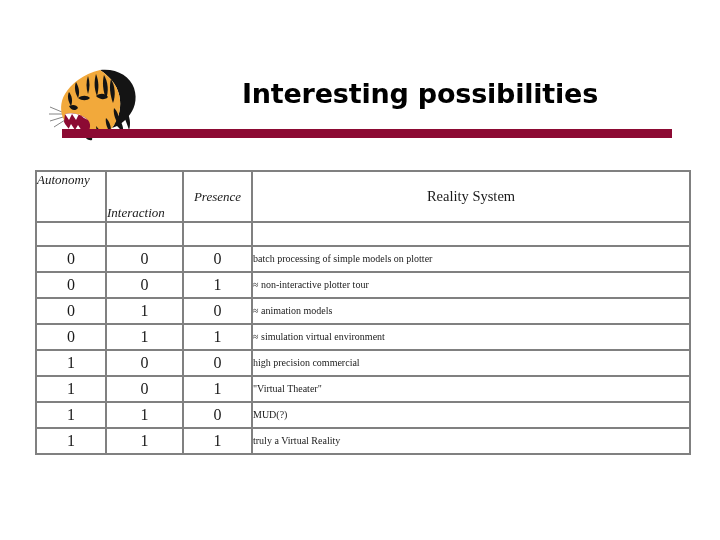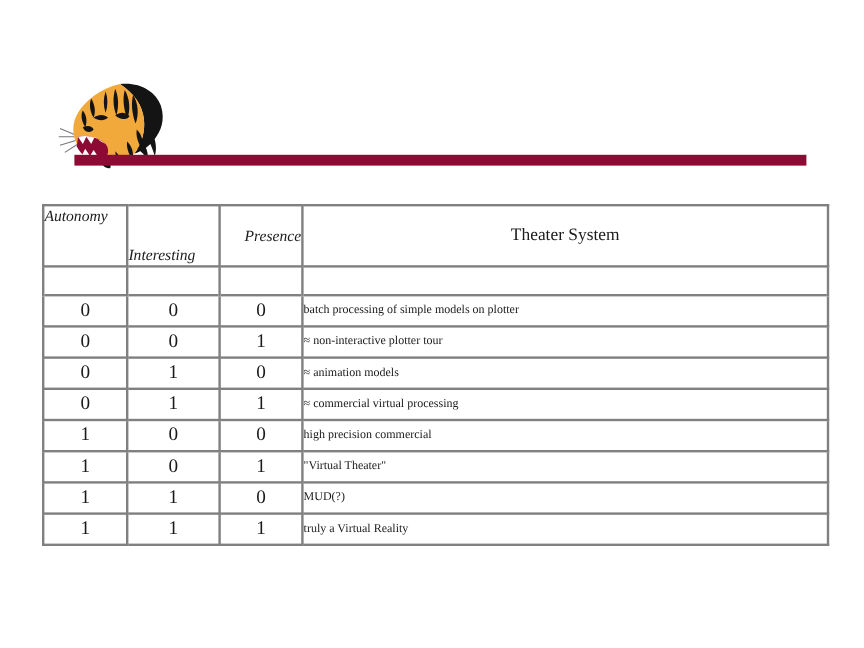--- a/index.html
+++ b/index.html
@@ -104,21 +104,21 @@
     vertical-align: top;
   }
   th.h-inter {
     font-style: italic;
     text-align: left;
     padding: 0 0 4px 5px;
     vertical-align: bottom;
   }
   th.h-pres {
     font-style: italic;
-    text-align: right;
+    text-align: center;
     padding: 0 0 0 9px;
     vertical-align: middle;
     margin-left: 28px;
   }
   th.h-sys {
     font-style: normal;
     text-align: center;
     vertical-align: middle;
     font-size: 14.5px;
     padding: 0;
@@ -195,31 +195,32 @@
 
       <path d="M17 54 L21 60 L24 54 L28 60 L31 54 L36 58 L40 60 C33 54 25 52 17 54 Z" fill="#FFFFFF"></path>
 
       <path d="M20 70 L23 64 L27 70 L30 65 L34 71 C29 75 23 74 20 70 Z" fill="#FFFFFF"></path>
 
       <path d="M36 74 C42 73 45 76 44 80 C40 81 37 78 36 74 Z" fill="#141414"></path>
     </svg>
     <div id="logo-year">1905</div>
   </div>
 
+  <div id="title">Interesting possibilities</div>
 
   <div id="accent-bar"></div>
 
   <div id="table-wrap">
     <table class="matrix">
       <thead>
         <tr class="head-row">
           <th class="h-auto" style="width:68px;">Autonomy</th>
-          <th class="h-inter" style="width:75px;">Interesting</th>
+          <th class="h-inter" style="width:75px;">Interaction</th>
           <th class="h-pres" style="width:67px;">Presence</th>
-          <th class="h-sys">Theater System</th>
+          <th class="h-sys">Reality System</th>
         </tr>
       </thead>
       <tbody>
         <tr class="pad-top">
           <td></td>
           <td></td>
           <td></td>
           <td></td>
         </tr>
 
@@ -238,21 +239,21 @@
         <tr>
           <td class="c-bit">0</td>
           <td class="c-bit">1</td>
           <td class="c-bit">0</td>
           <td class="c-sys">≈ animation models</td>
         </tr>
         <tr>
           <td class="c-bit">0</td>
           <td class="c-bit">1</td>
           <td class="c-bit">1</td>
-          <td class="c-sys">≈ commercial virtual processing</td>
+          <td class="c-sys">≈ simulation virtual environment</td>
         </tr>
         <tr>
           <td class="c-bit">1</td>
           <td class="c-bit">0</td>
           <td class="c-bit">0</td>
           <td class="c-sys">high precision commercial</td>
         </tr>
         <tr>
           <td class="c-bit">1</td>
           <td class="c-bit">0</td>

